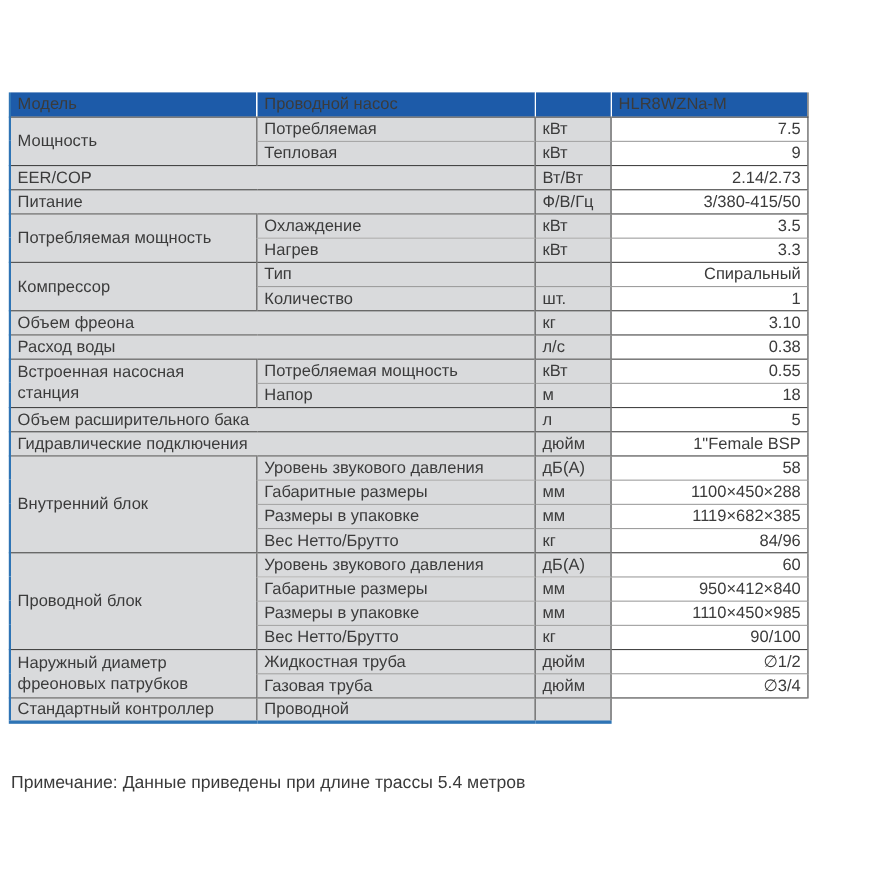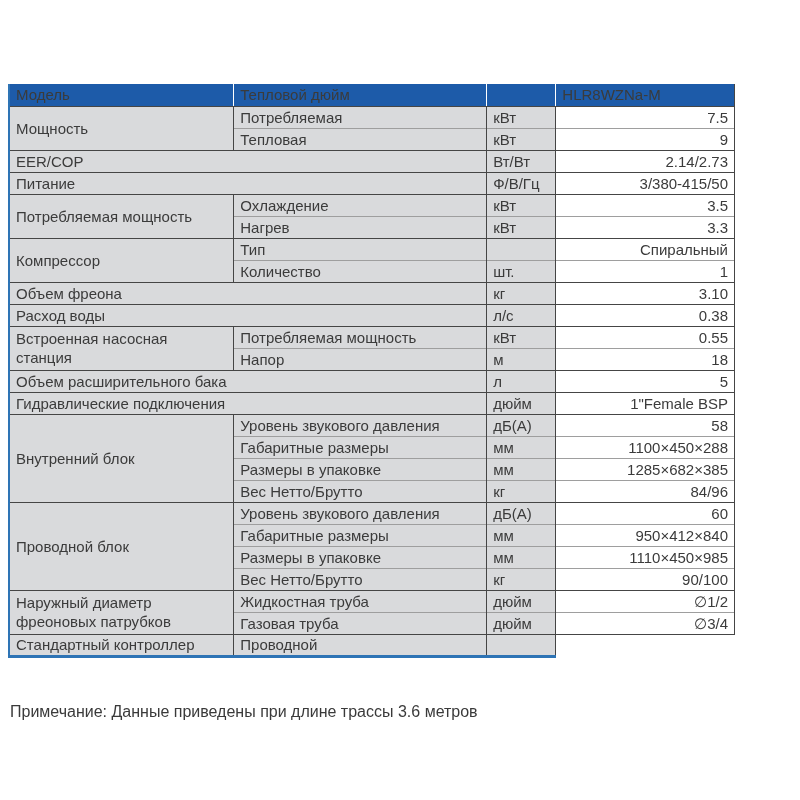--- a/index.html
+++ b/index.html
@@ -76,21 +76,21 @@
   <table class="spec">
     <colgroup>
       <col style="width:224px">
       <col style="width:252px">
       <col style="width:69px">
       <col style="width:178px">
     </colgroup>
     <thead>
       <tr>
         <th class="first">Модель</th>
-        <th>Тепловой дюйм</th>
+        <th>Проводной насос</th>
         <th></th>
         <th class="value-col">HLR8WZNa-M</th>
       </tr>
     </thead>
     <tbody>
       <tr class="gstart">
         <td class="group" rowspan="2">Мощность</td>
         <td class="sub">Потребляемая</td>
         <td class="unit">кВт</td>
         <td class="value">7.5</td>
@@ -170,21 +170,21 @@
         <td class="value">58</td>
       </tr>
       <tr class="soft">
         <td class="sub">Габаритные размеры</td>
         <td class="unit">мм</td>
         <td class="value">1100×450×288</td>
       </tr>
       <tr class="soft">
         <td class="sub">Размеры в упаковке</td>
         <td class="unit">мм</td>
-        <td class="value">1285×682×385</td>
+        <td class="value">1119×682×385</td>
       </tr>
       <tr class="soft">
         <td class="sub">Вес Нетто/Брутто</td>
         <td class="unit">кг</td>
         <td class="value">84/96</td>
       </tr>
       <tr class="gstart">
         <td class="group" rowspan="4">Проводной блок</td>
         <td class="sub">Уровень звукового давления</td>
         <td class="unit">дБ(А)</td>
@@ -218,15 +218,15 @@
       </tr>
       <tr class="gstart last">
         <td class="group">Стандартный контроллер</td>
         <td class="sub">Проводной</td>
         <td class="unit"></td>
         <td class="ghost"></td>
       </tr>
     </tbody>
   </table>
 
-  <div class="note">Примечание: Данные приведены при длине трассы 3.6 метров</div>
+  <div class="note">Примечание: Данные приведены при длине трассы 5.4 метров</div>
 
 </div>
 
 </body></html>

